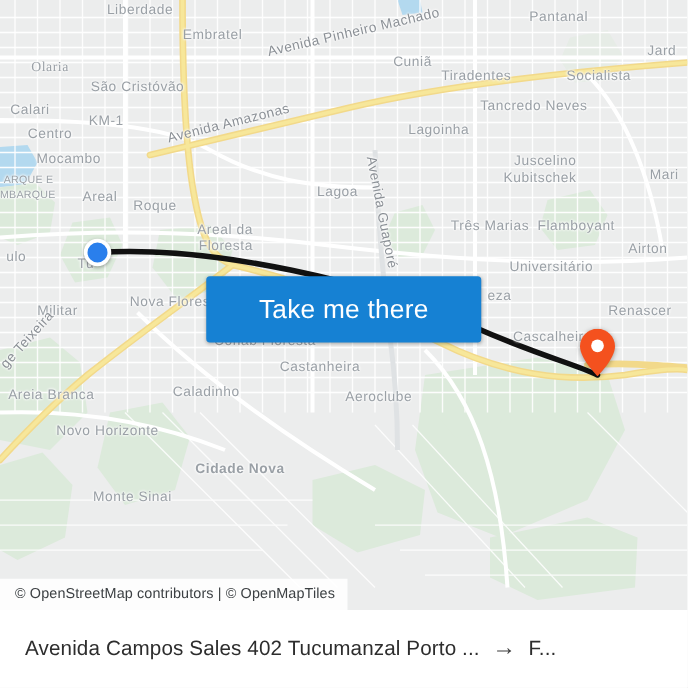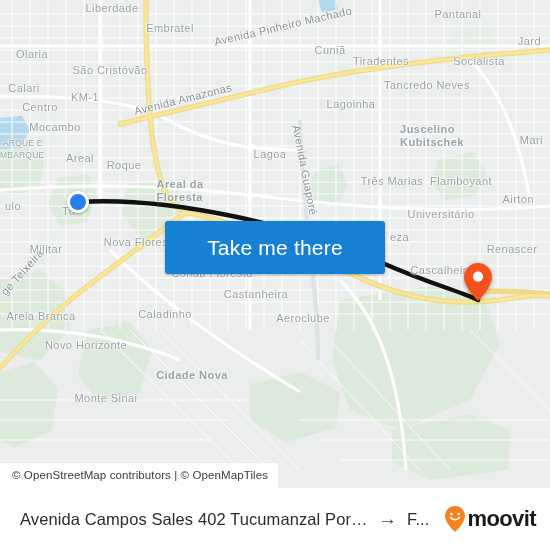--- a/index.html
+++ b/index.html
@@ -24,21 +24,21 @@
   .lbl {
     position: absolute;
     color: #9aa0a6;
     font-size: 11px;
     letter-spacing: .45px;
     white-space: nowrap;
     transform: translate(-50%, -50%);
     text-shadow: 0 0 2px #fff, 0 0 2px #fff, 0 0 3px #fff;
     pointer-events: none;
   }
-  .lbl.two { white-space: pre; text-align: left; line-height: 1.15; font-weight: bold; }
+  .lbl.two { white-space: pre; text-align: right; line-height: 1.15; }
   .lbl.caps { font-size: 8.5px; letter-spacing: .2px; color: #9aa0a6; }
 
   
   .road {
     position: absolute;
     color: #8b9096;
     font-size: 11px;
     letter-spacing: .4px;
     white-space: nowrap;
     transform-origin: 50% 50%;
@@ -267,30 +267,30 @@
 
         <path d="M300 120 C 302 170, 306 220, 312 270 C 316 300, 318 330, 318 360" fill="none" stroke="#dfe2e4" stroke-width="4"></path>
 
         <path d="M78 202 C 170 196, 300 226, 380 262 C 430 284, 462 292, 478 300" fill="none" stroke="#111111" stroke-width="4.4" stroke-linecap="round"></path>
       </g>
     </svg>
 
     <div id="place-labels">
         <div class="lbl" style="left: 112px; top: 8px;">Liberdade</div>
         <div class="lbl" style="left: 170px; top: 28px;">Embratel</div>
-        <div class="lbl" style="left: 32px; top: 54px;">Olaria</div>
+        <div class="lbl" style="left: 40px; top: 54px; font-family: Liberation Serif, serif;">Olaria</div>
         <div class="lbl" style="left: 110px; top: 70px;">São Cristóvão</div>
         <div class="lbl" style="left: 24px; top: 88px;">Calari</div>
         <div class="lbl" style="left: 85px; top: 97px;">KM-1</div>
         <div class="lbl" style="left: 40px; top: 107px;">Centro</div>
         <div class="lbl" style="left: 55px; top: 127px;">Mocambo</div>
         <div class="lbl" style="left: 80px; top: 158px;">Areal</div>
         <div class="lbl" style="left: 124px; top: 165px;">Roque</div>
         <div class="lbl" style="left: 330px; top: 50px;">Cuniã</div>
-        <div class="lbl" style="left: 458px; top: 14px;">Pantanal</div>
+        <div class="lbl" style="left: 447px; top: 14px;">Pantanal</div>
         <div class="lbl" style="left: 381px; top: 61px;">Tiradentes</div>
         <div class="lbl" style="left: 479px; top: 61px;">Socialista</div>
         <div class="lbl" style="left: 427px; top: 85px;">Tancredo Neves</div>
         <div class="lbl" style="left: 351px; top: 104px;">Lagoinha</div>
         <div class="lbl" style="left: 270px; top: 154px;">Lagoa</div>
         <div class="lbl" style="left: 392px; top: 181px;">Três Marias</div>
         <div class="lbl" style="left: 461px; top: 181px;">Flamboyant</div>
         <div class="lbl" style="left: 441px; top: 214px;">Universitário</div>
         <div class="lbl" style="left: 512px; top: 249px;">Renascer</div>
         <div class="lbl" style="left: 141px; top: 242px;">Nova Floresta</div>
@@ -342,23 +342,14 @@
     <button id="take-me-there">Take me there</button>
 
     <div id="attribution">© OpenStreetMap contributors | © OpenMapTiles</div>
   </div>
 
   <div id="footer">
     <span id="footer-origin">Avenida Campos Sales 402 Tucumanzal Porto ...</span>
     <span id="footer-arrow">→</span>
     <span id="footer-dest">F...</span>
     <span id="footer-spacer"></span>
-    <span id="moovit-logo">
-      <svg width="20" height="26" viewBox="0 0 20 26">
-        <path d="M10 0 C4.5 0 0 4.5 0 10 c0 7.2 10 16 10 16 s10 -8.8 10 -16 C20 4.5 15.5 0 10 0 z" fill="#f58220"></path>
-        <circle cx="6.4" cy="8" r="1.25" fill="#ffffff"></circle>
-        <circle cx="13.6" cy="8" r="1.25" fill="#ffffff"></circle>
-        <path d="M5.6 11.4 C7.4 14.4 12.6 14.4 14.4 11.4" stroke="#ffffff" stroke-width="1.7" fill="none" stroke-linecap="round"></path>
-      </svg>
-      <span id="moovit-wordmark">moovit</span>
-    </span>
   </div>
 </div>
 
 </body></html>

